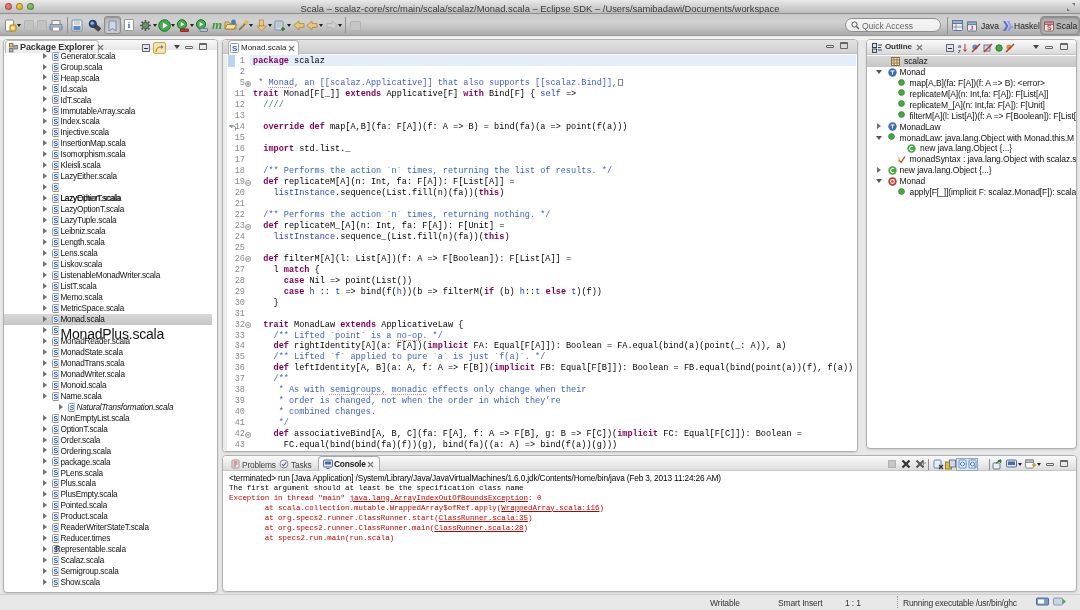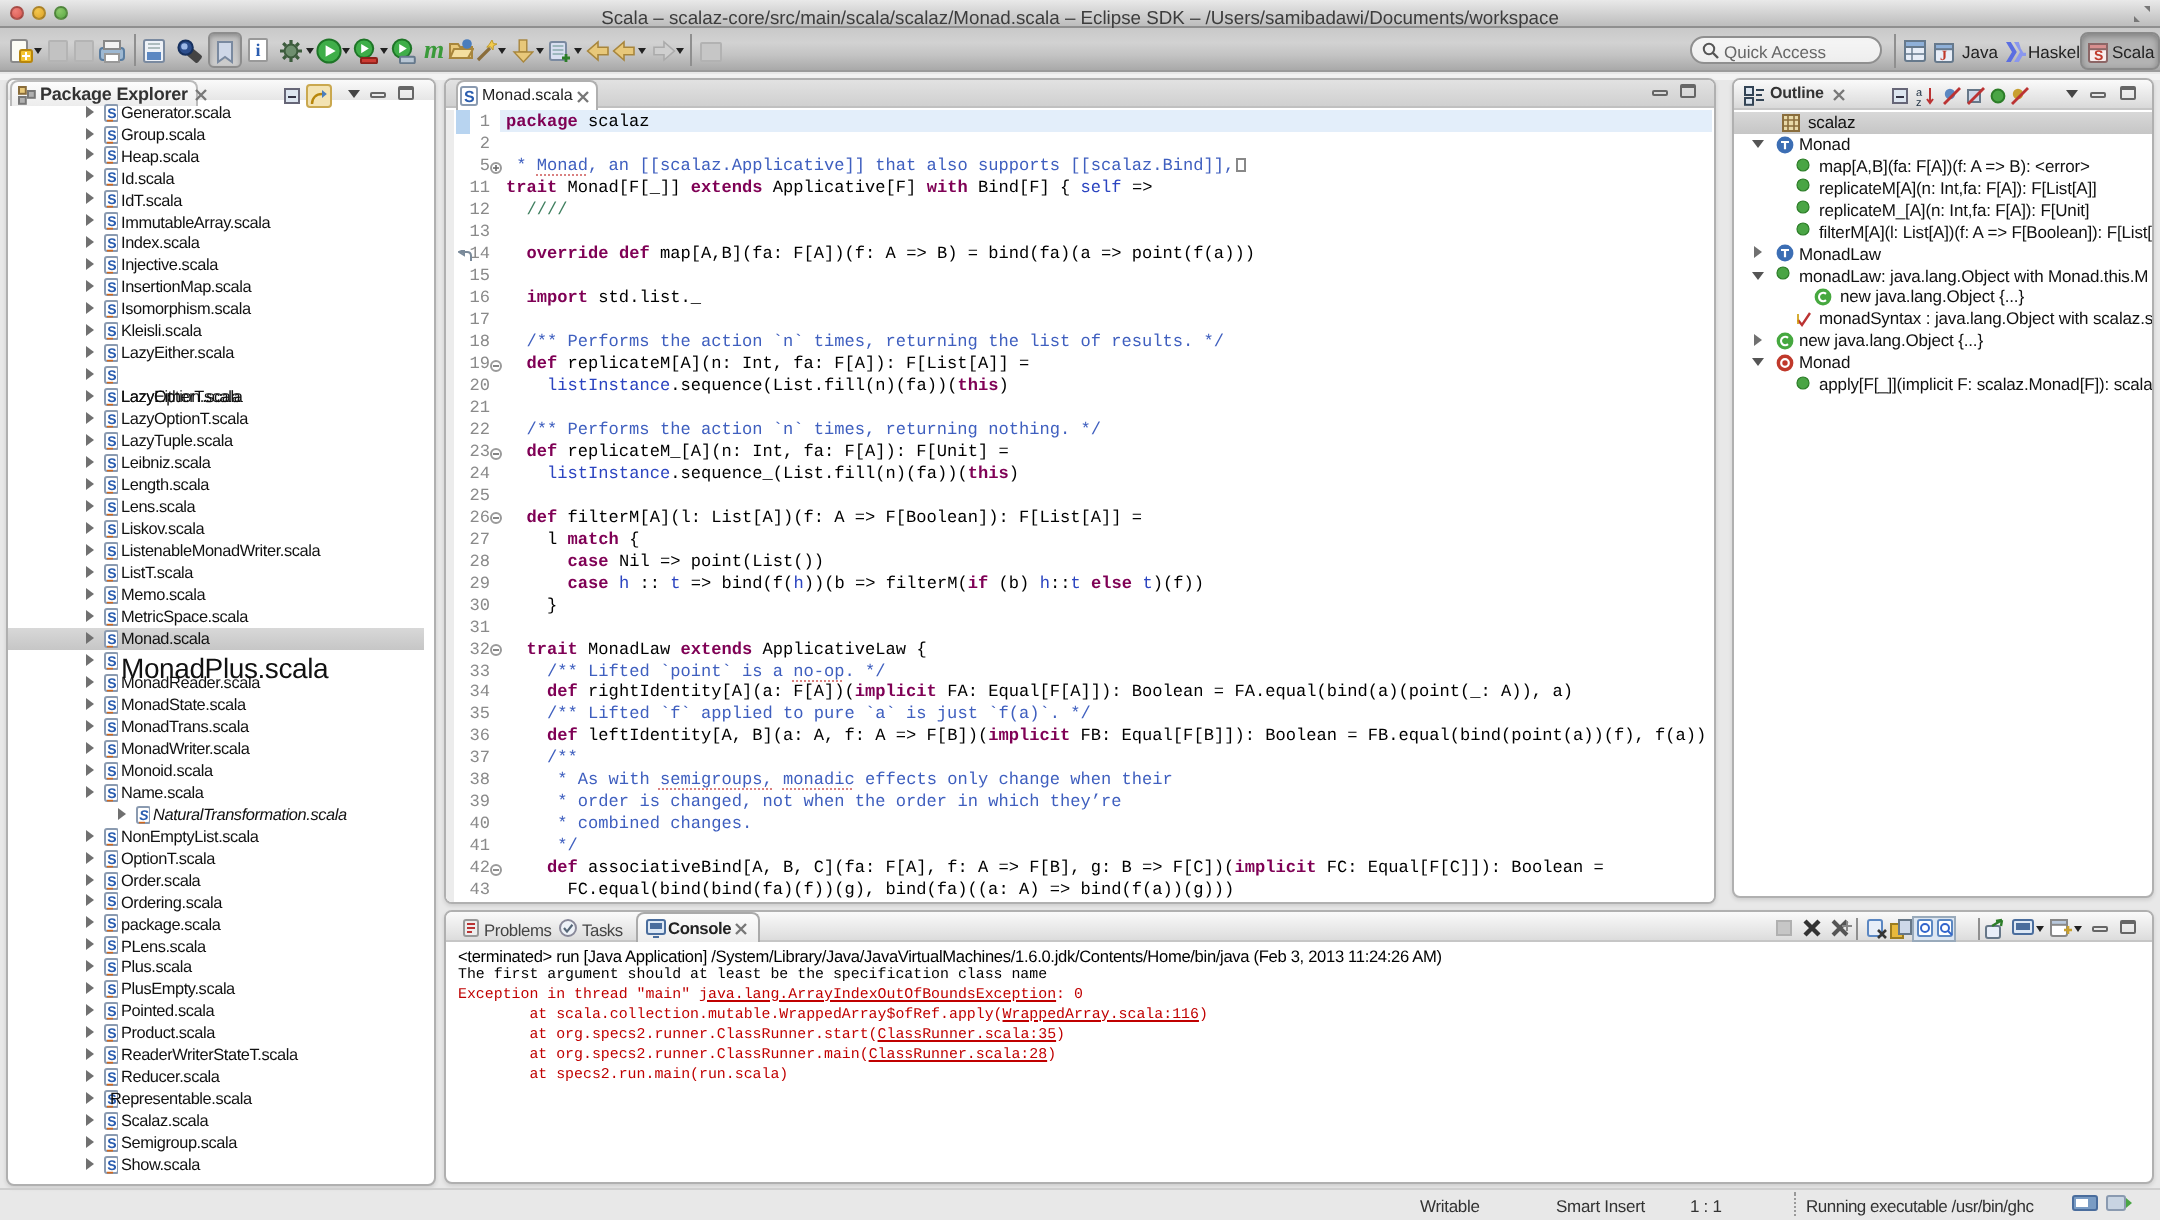--- a/index.html
+++ b/index.html
@@ -565,21 +565,21 @@
       </svg>
       <span style="position:absolute;left:56.5px;top:1.2px;font-size:8.2px;letter-spacing:-0.2px;color:#111">ReaderWriterStateT.scala</span>
     </div>
     <div style="position:absolute;left:0;top:483.2px;width:208px;height:11px;">
       <span style="position:absolute;left:38.5px;top:2px;width:0;height:0;border-top:3px solid transparent;border-bottom:3px solid transparent;border-left:4.5px solid #707070"></span>
       <svg style="position:absolute;left:47.7px;top:1px" width="7.5" height="9" viewBox="0 0 7.5 9">
         <rect x="0.5" y="0.5" width="6.5" height="8" rx="1" fill="#fff" stroke="#8a9ab0"></rect>
         <text x="1.6" y="7" font-size="7" font-weight="bold" fill="#2a5db0" font-family="Liberation Sans">S</text>
         <path d="M1.5 8.3h3" stroke="#d2691e" stroke-width="0.8"></path>
       </svg>
-      <span style="position:absolute;left:56.5px;top:1.2px;font-size:8.2px;letter-spacing:-0.2px;color:#111">Reducer.scala</span>
+      <span style="position:absolute;left:56.5px;top:1.2px;font-size:8.2px;letter-spacing:-0.2px;color:#111">Reducer.times</span>
     </div>
     <div style="position:absolute;left:0;top:494.2px;width:208px;height:11px;">
       <span style="position:absolute;left:38.5px;top:2px;width:0;height:0;border-top:3px solid transparent;border-bottom:3px solid transparent;border-left:4.5px solid #707070"></span>
       <svg style="position:absolute;left:47.7px;top:1px" width="7.5" height="9" viewBox="0 0 7.5 9">
         <rect x="0.5" y="0.5" width="6.5" height="8" rx="1" fill="#fff" stroke="#8a9ab0"></rect>
         <text x="1.6" y="7" font-size="7" font-weight="bold" fill="#2a5db0" font-family="Liberation Sans">S</text>
         <path d="M1.5 8.3h3" stroke="#d2691e" stroke-width="0.8"></path>
       </svg>
       <span style="position:absolute;left:51px;top:1.2px;font-size:8.2px;letter-spacing:-0.2px;color:#111">Representable.scala</span>
     </div>

